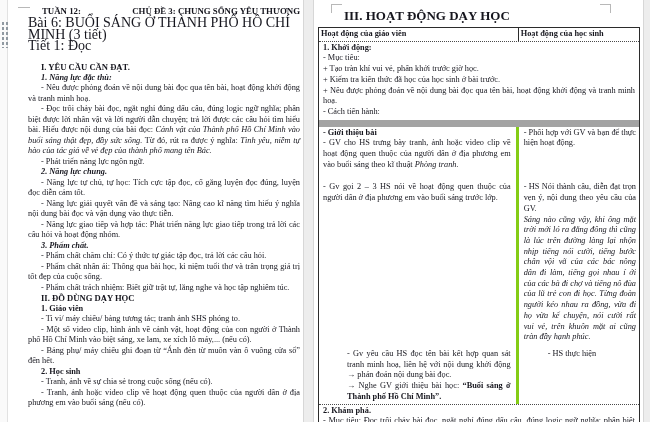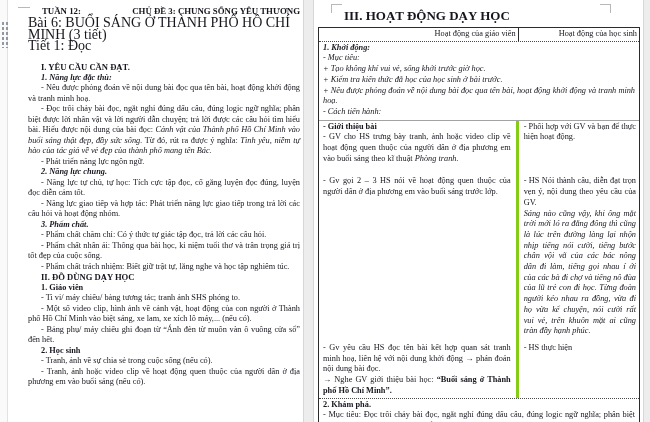--- a/index.html
+++ b/index.html
@@ -48,30 +48,30 @@
   
   .rp-title{position:absolute;left:30px;top:8px;font-weight:bold;font-size:13px;}
   .tbl{
     position:absolute;left:4px;top:27px;width:322px;box-sizing:border-box;
     border:1px solid #2b2b2b;border-bottom:none;
     font-size:8.3px;line-height:10.7px;
   }
   .tbl p{margin:0;}
   .trow{box-sizing:border-box;}
   .thead{display:grid;grid-template-columns:62.4% 1fr;border-bottom:1px dotted #4a4a4a;}
-  .th{text-align:right;font-weight:normal;padding:1px 2px;}
+  .th{text-align:left;font-weight:bold;padding:1px 2px;}
   .th.first{border-right:1px solid #2b2b2b;}
   .merged{padding:1px 4px 2px 4px;text-align:justify;}
-  .merged.solid-bottom{border-bottom:1px solid #a3a3a3;font-style:italic;}
+  .merged.solid-bottom{border-bottom:7px solid #a3a3a3;}
   .merged.dot-bottom{border-bottom:1px dotted #4a4a4a;}
   .pairgrid{display:grid;grid-template-columns:62.4% 1fr;border-bottom:1px dotted #4a4a4a;}
   .cl{border-right:3px solid #84cc16;padding:1px 5px 1px 4px;text-align:justify;}
   .cr{padding:1px 3px 2px 5px;text-align:justify;}
   .padtop{padding-top:11px;}
-  .padtop-s{padding-top:4px;}
+  .padtop-s{padding-top:4px;margin-left:24px;}
 </style>
 </head>
 <body>
 
 <div class="canvas">
 
   <div class="strip-left">
     <div class="drag-dots"></div>
   </div>
 
@@ -86,20 +86,21 @@
       <div class="tcenter">Tiết 1: Đọc</div>
       <div class="gap-line"></div>
 
       <p class="b sec">I. YÊU CẦU CẦN ĐẠT.</p>
       <p class="bi">1. Năng lực đặc thù:</p>
       <p>- Nêu được phỏng đoán về nội dung bài đọc qua tên bài, hoạt động khởi động và tranh minh hoạ.</p>
       <p><span>- Đọc trôi chảy bài đọc, ngắt nghỉ đúng dấu câu, đúng logic ngữ nghĩa; phân biệt được lời nhân vật và lời người dẫn chuyện; trả lời được các câu hỏi tìm hiểu bài. Hiểu được nội dung của bài đọc: </span><span class="it">Cảnh vật của Thành phố Hồ Chí Minh vào buổi sáng thật đẹp, đầy sức sống.</span><span> Từ đó, rút ra được ý nghĩa: </span><span class="it">Tình yêu, niềm tự hào của tác giả về vẻ đẹp của thành phố mang tên Bác.</span></p>
       <p>- Phát triển năng lực ngôn ngữ.</p>
       <p class="bi">2. Năng lực chung.</p>
       <p>- Năng lực tự chủ, tự học: Tích cực tập đọc, cố gắng luyện đọc đúng, luyện đọc diễn cảm tốt.</p>
+      <p>- Năng lực giải quyết vấn đề và sáng tạo: Nâng cao kĩ năng tìm hiểu ý nghĩa nội dung bài đọc và vận dụng vào thực tiễn.</p>
       <p>- Năng lực giao tiếp và hợp tác: Phát triển năng lực giao tiếp trong trả lời các câu hỏi và hoạt động nhóm.</p>
       <p class="bi">3. Phẩm chất.</p>
       <p>- Phẩm chất chăm chỉ: Có ý thức tự giác tập đọc, trả lời các câu hỏi.</p>
       <p>- Phẩm chất nhân ái: Thông qua bài học, kỉ niệm tuổi thơ và trân trọng giá trị tốt đẹp của cuộc sống.</p>
       <p>- Phẩm chất trách nhiệm: Biết giữ trật tự, lắng nghe và học tập nghiêm túc.</p>
       <p class="b sec">II. ĐỒ DÙNG DẠY HỌC</p>
       <p class="b">1. Giáo viên</p>
       <p>- Ti vi/ máy chiếu/ bảng tương tác; tranh ảnh SHS phóng to.</p>
       <p>- Một số video clip, hình ảnh về cảnh vật, hoạt động của con người ở Thành phố Hồ Chí Minh vào biệt sáng, xe lam, xe xích lô máy,... (nếu có).</p>
       <p>- Bảng phụ/ máy chiếu ghi đoạn từ “Ánh đèn từ muôn vàn ô vuông cửa sổ” đến hết.</p>
@@ -120,21 +121,21 @@
     <div class="tbl">
 
       <div class="trow thead">
         <div class="th first">Hoạt động của giáo viên</div>
         <div class="th">Hoạt động của học sinh</div>
       </div>
 
       <div class="trow merged solid-bottom">
         <p class="b">1. Khởi động:</p>
         <p>- Mục tiêu:</p>
-        <p>+ Tạo không khí vui vẻ, sống khởi trước giờ học.</p>
+        <p>+ Tạo tràn khí vui vẻ, phấn khởi trước giờ học.</p>
         <p>+ Kiểm tra kiến thức đã học của học sinh ở bài trước.</p>
         <p>+ Nêu được phỏng đoán về nội dung bài đọc qua tên bài, hoạt động khởi động và tranh minh hoạ.</p>
         <p>- Cách tiến hành:</p>
       </div>
 
       <div class="trow pairgrid">
         <div class="cl">
           <p class="b">- Giới thiệu bài</p>
           <p><span>- GV cho HS trưng bày tranh, ảnh hoặc video clip về hoạt động quen thuộc của người dân ở địa phương em vào buổi sáng theo kĩ thuật </span><span class="it">Phòng tranh.</span></p>
         </div>

